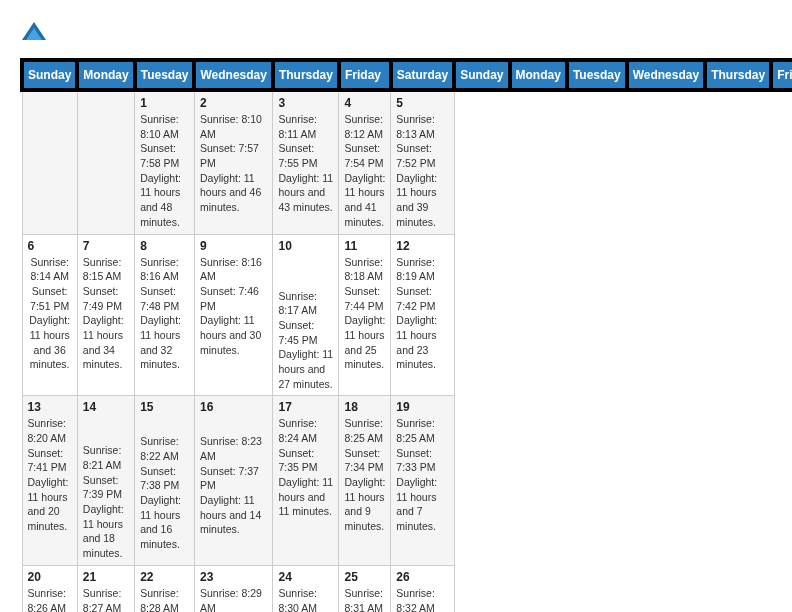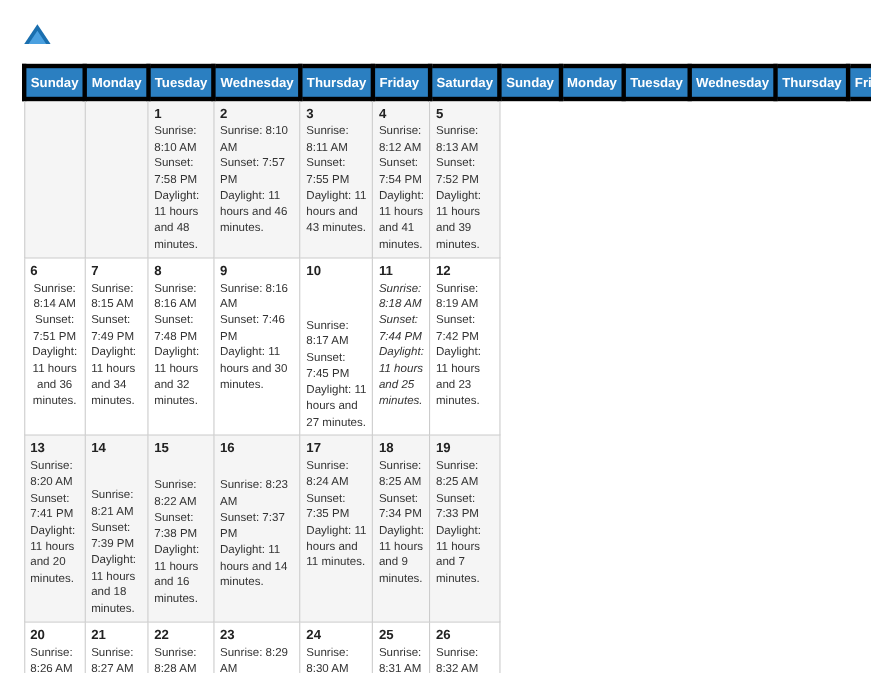--- a/index.html
+++ b/index.html
@@ -193,21 +193,21 @@
 Daylight: 11 hours and 30 minutes.</div>
         </td>
         <td>
           <span class="day-number">10</span>
           <div class="day-info" style="white-space: pre-line; margin-top: 36px;">Sunrise: 8:17 AM
 Sunset: 7:45 PM
 Daylight: 11 hours and 27 minutes.</div>
         </td>
         <td>
           <span class="day-number">11</span>
-          <div class="day-info" style="white-space: pre-line; font-style: italic;">Sunrise: 8:18 AM
+          <div class="day-info" style="white-space: pre-line;">Sunrise: 8:18 AM
 Sunset: 7:44 PM
 Daylight: 11 hours and 25 minutes.</div>
         </td>
         <td>
           <span class="day-number">12</span>
           <div class="day-info" style="white-space: pre-line;">Sunrise: 8:19 AM
 Sunset: 7:42 PM
 Daylight: 11 hours and 23 minutes.</div>
         </td>
       </tr>

